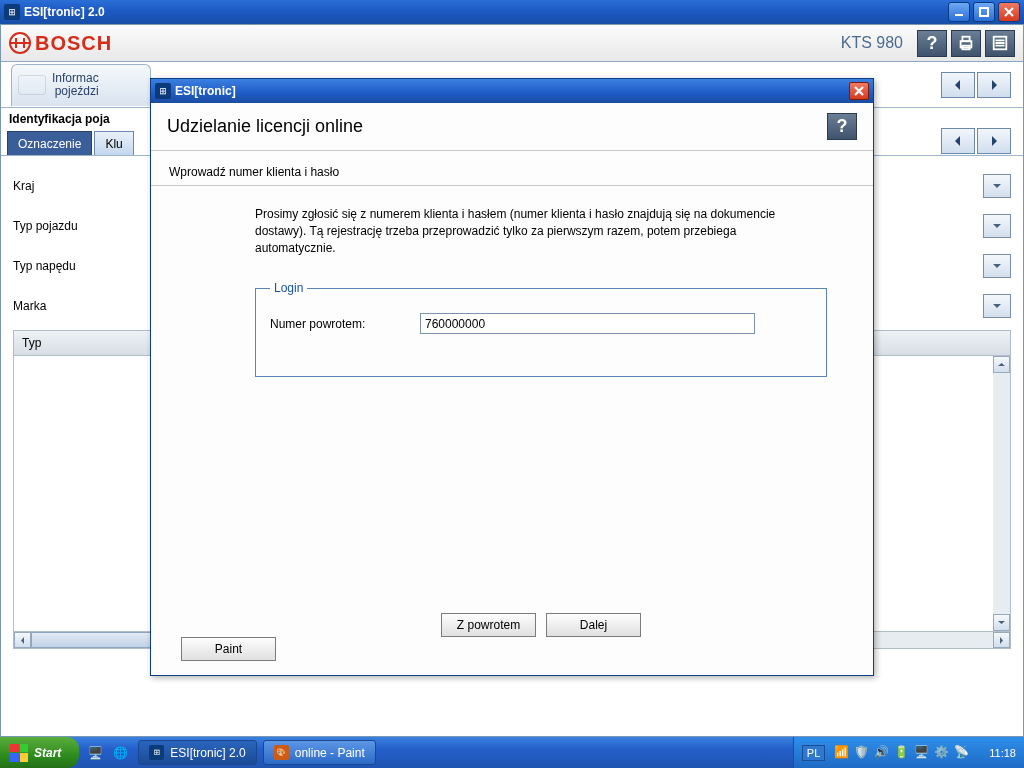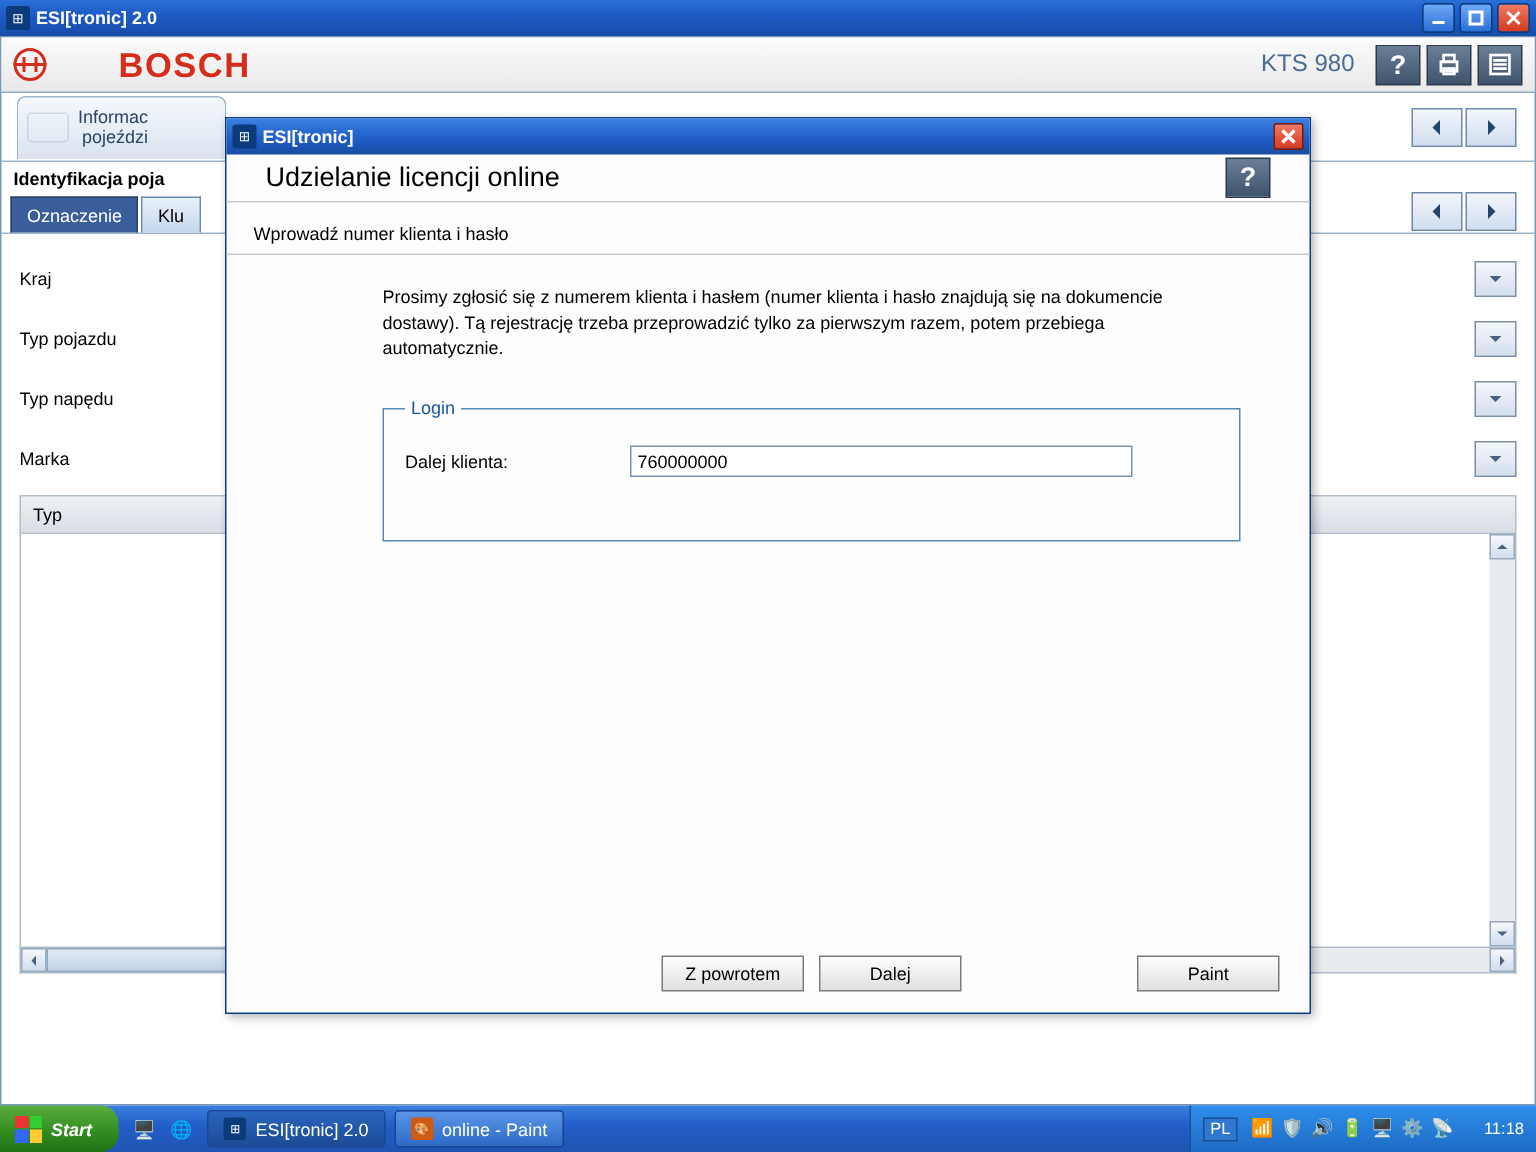--- a/index.html
+++ b/index.html
@@ -16,21 +16,21 @@
   .xp-btn svg { width:12px;height:12px;stroke:#fff;stroke-width:2;fill:none;}
 
   .app-body { position:absolute; left:0; top:24px; width:1024px; height:713px; background:#fff; border:1px solid #7a96b5; }
 
   
   .header-bar { height:37px; background:linear-gradient(#fbfbfb,#e8e8e8); border-bottom:1px solid #8ea7c2; display:flex; align-items:center; padding:0 8px;}
   .bosch-logo { display:flex; align-items:center; gap:4px;}
   .bosch-anchor { width:22px;height:22px;border:2px solid #d42d1b;border-radius:50%;position:relative;}
   .bosch-anchor::before{content:"";position:absolute;left:4px;right:4px;top:4px;bottom:4px;border-left:2px solid #d42d1b;border-right:2px solid #d42d1b;}
   .bosch-anchor::after{content:"";position:absolute;left:-2px;right:-2px;top:8px;height:2px;background:#d42d1b;}
-  .bosch-word { font-size:23px;font-weight:bold;color:#d42d1b;letter-spacing:1px;margin-left:44px;}
+  .bosch-word { font-size:20px;font-weight:bold;color:#d42d1b;letter-spacing:1px;}
   .header-bar .spacer { flex:1; }
   .kts { color:#4d6b90;font-size:16px;margin-right:10px;}
   .hdr-btn { width:30px;height:27px;margin-left:4px;background:linear-gradient(#6a7f96,#3f546c);border:1px solid #2b3a4c;display:flex;align-items:center;justify-content:center;color:#fff;cursor:pointer;}
   .hdr-btn svg { width:18px;height:18px;stroke:#fff;stroke-width:2;fill:none;}
   .hdr-btn .q { font-size:18px;font-weight:bold;}
 
   
   .tab-row { height:46px; position:relative; padding-left:10px; display:flex; align-items:center; gap:2px; border-bottom:1px solid #9eb3cc;}
   .big-tab { width:140px; height:42px; background:linear-gradient(#f5f8fb,#d9e4f0); border:1px solid #9eb3cc; border-bottom:none; border-radius:6px 6px 0 0; display:flex; align-items:center; padding:4px 6px;font-size:12px;color:#2a426a;}
   .big-tab .car-ico{width:28px;height:20px;margin-right:6px;opacity:.35;border:1px solid #98a8ba;border-radius:3px;}
@@ -65,34 +65,34 @@
 
   
   .dialog { position:absolute; left:150px; top:78px; width:724px; height:598px; border:1px solid #0b3e86; box-shadow:2px 2px 6px rgba(0,0,0,.3); background:#fdfdfd; }
   .dlg-titlebar { height:24px; background:linear-gradient(#3b80e0,#1e5bc6 60%,#1a4d9f); display:flex; align-items:center; color:#fff; padding:0 4px;}
   .dlg-titlebar .ico { width:16px;height:16px;margin-right:4px;background:#0b3b7a;border-radius:2px;display:flex;align-items:center;justify-content:center;font-size:9px;}
   .dlg-titlebar .title { font-weight:bold; font-size:12px;}
   .dlg-titlebar .spacer{flex:1;}
   .dlg-close { width:20px;height:18px;background:linear-gradient(#f07a64,#d43a1e);border:1px solid #7a1b0a;border-radius:2px;display:flex;align-items:center;justify-content:center;cursor:pointer;}
   .dlg-close svg{width:10px;height:10px;stroke:#fff;stroke-width:2.2;}
 
-  .dlg-head { height:32px; display:flex; align-items:center; padding:0 26px; border-bottom:1px solid #c9c9c9;}
+  .dlg-head { height:48px; display:flex; align-items:center; padding:0 16px; border-bottom:1px solid #c9c9c9;}
   .dlg-head .ht { font-size:18px; }
   .dlg-head .hq { margin-left:auto; width:30px;height:27px;background:linear-gradient(#6a7f96,#3f546c);border:1px solid #2b3a4c;display:flex;align-items:center;justify-content:center;color:#fff;cursor:pointer;font-size:18px;font-weight:bold;}
 
   .dlg-sub { padding:14px 28px 6px 18px; font-size:12px; border-bottom:1px solid #c9c9c9;}
   .dlg-instr { padding:20px 76px 0 104px; font-size:12px; line-height:17px;}
   
   fieldset.login { margin:24px 46px 0 104px; border:1px solid #5b85b5; padding:18px 14px 28px 14px; position:relative;}
   fieldset.login legend { color:#1b54a3; padding:0 4px; font-size:12px;}
   .lf-row { display:flex; align-items:center; margin-bottom:14px;}
   .lf-row label { width:150px; font-size:12px;}
   .lf-row input { width:335px; height:21px; border:1px solid #7a93b3; padding:2px 4px; font-size:12px;}
 
-  .dlg-buttons { position:absolute; left:0; right:0; bottom:14px; display:flex; padding:0 20px; }
+  .dlg-buttons { position:absolute; left:0; right:0; bottom:14px; display:flex; padding:0 20px;flex-direction:column; }
   .dlg-buttons .gap { flex:1; }
   .dlg-btn { width:95px;height:24px;border:1px solid #7b7b7b;background:linear-gradient(#fdfdfd,#e0e0e0);margin-left:10px;cursor:pointer;font-size:12px;}
   .btn-cluster { display:flex; margin-left:260px;}
 
   
   .taskbar { position:absolute; left:0; bottom:0; width:1024px; height:31px; background:linear-gradient(#3a81e0,#245ec9 40%,#1f54b1); display:flex; align-items:center; color:#fff;}
   .start { height:31px; padding:0 18px 0 10px; background:linear-gradient(#5aae3c,#2f8b1e 60%,#237016); display:flex; align-items:center; gap:6px; border-radius:0 12px 12px 0; font-weight:bold; font-style:italic; cursor:pointer;}
   .start .winflag { width:18px;height:18px;display:grid;grid-template-columns:1fr 1fr;grid-template-rows:1fr 1fr;gap:1px;}
   .start .winflag span:nth-child(1){background:#e33;} .start .winflag span:nth-child(2){background:#3c3;} .start .winflag span:nth-child(3){background:#36f;} .start .winflag span:nth-child(4){background:#fc3;}
   .ql { display:flex; gap:3px; margin-left:6px;}
@@ -275,21 +275,21 @@
   <div class="dlg-head">
     <div class="ht">Udzielanie licencji online</div>
     <div class="hq">?</div>
   </div>
   <div class="dlg-sub">Wprowadź numer klienta i hasło</div>
   <div class="dlg-instr">Prosimy zgłosić się z numerem klienta i hasłem (numer klienta i hasło znajdują się na dokumencie dostawy). Tą rejestrację trzeba przeprowadzić tylko za pierwszym razem, potem przebiega automatycznie.</div>
 
   <fieldset class="login">
     <legend>Login</legend>
     <div class="lf-row">
-      <label>Dalej klienta:</label>
+      <label>Numer powrotem:</label>
       <input type="text" value="760000000" style="">
     </div>
   </fieldset>
 
   <div class="dlg-buttons">
     <div class="btn-cluster">
       <button class="dlg-btn">Z powrotem</button>
       <button class="dlg-btn">Dalej</button>
     </div>
     <div class="gap"></div>

